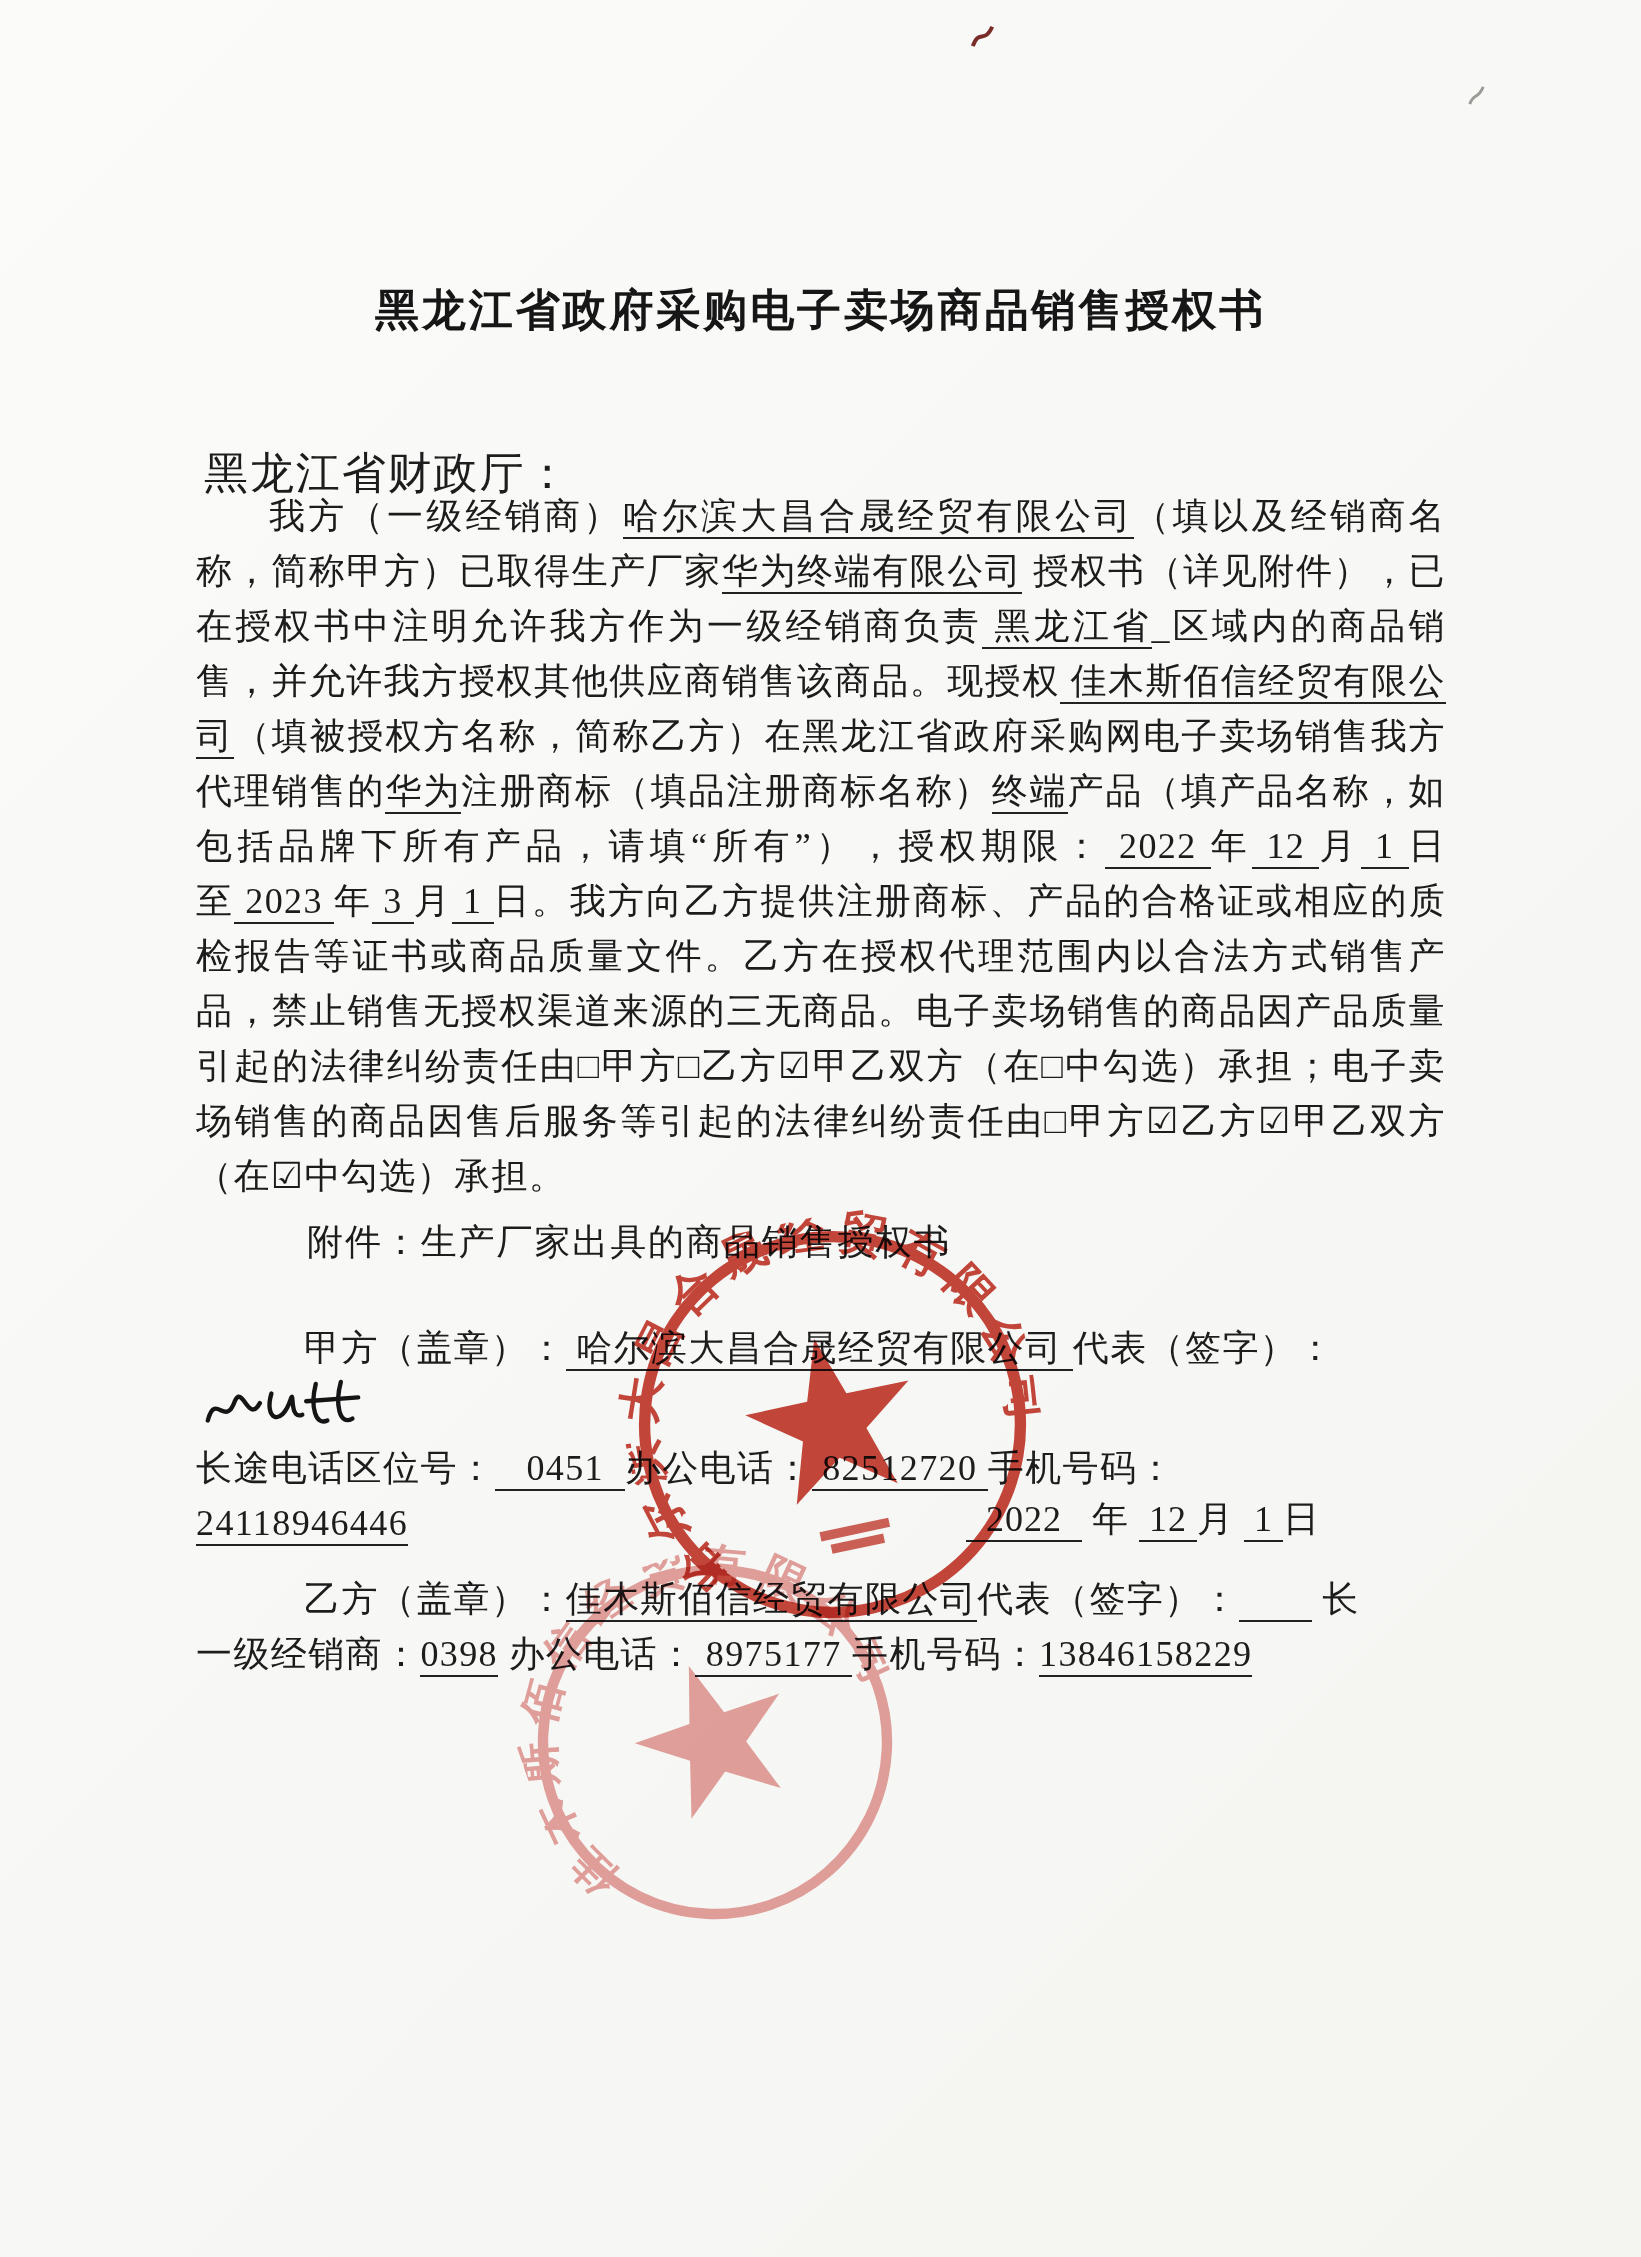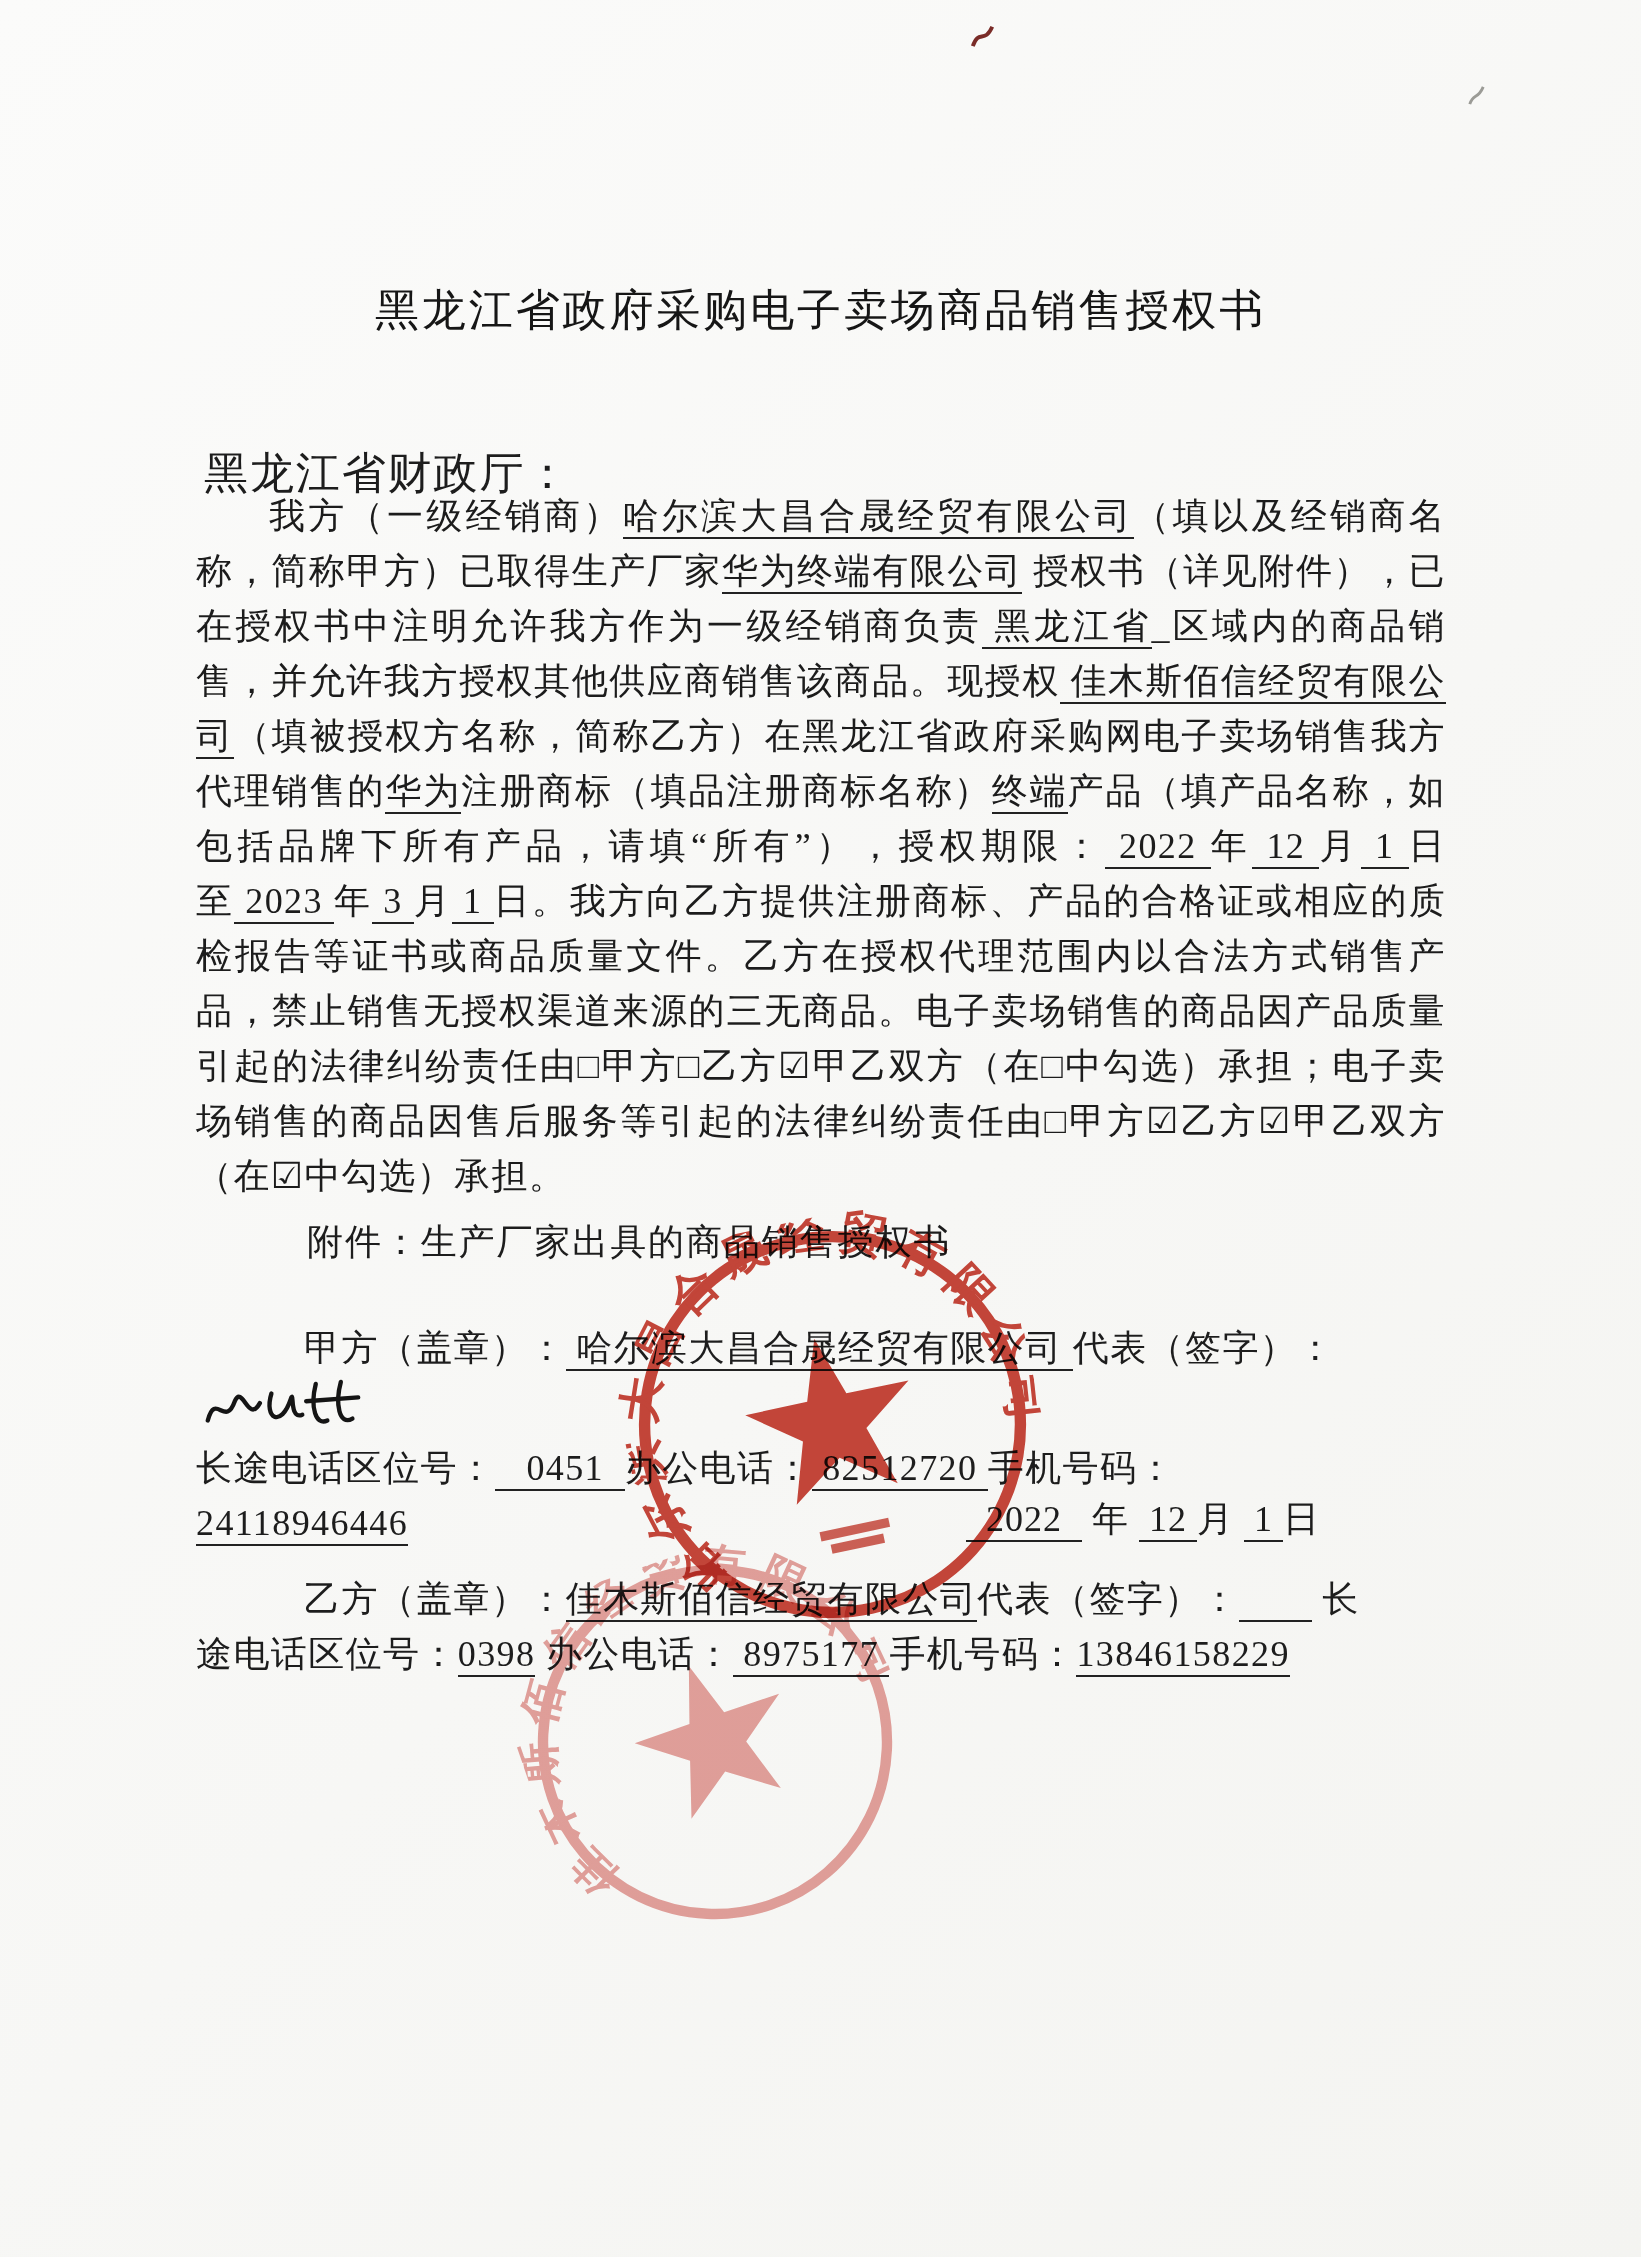--- a/index.html
+++ b/index.html
@@ -6,21 +6,21 @@
   body{
     width:1641px;height:2257px;position:relative;overflow:hidden;
     background:#f8f8f6;
     color:#1d1d1d;
     font-family:"Liberation Serif","DejaVu Serif",serif;
   }
   .page{position:absolute;inset:0;background:linear-gradient(135deg,#fbfbfa 0%,#f7f7f5 55%,#f4f4f1 100%);}
   .doc-title{
     position:absolute;top:278px;left:0;width:100%;
     text-align:center;font-family:"Liberation Sans","DejaVu Sans",sans-serif;
-    font-weight:normal;font-size:44px;line-height:64px;letter-spacing:2.9px;color:#161616;
+    font-weight:bold;font-size:44px;line-height:64px;letter-spacing:2.9px;color:#161616;
   }
   .salutation{position:absolute;top:444px;left:204px;font-size:44px;letter-spacing:1.9px;}
   .body-para{
     position:absolute;top:489px;left:196px;width:1250px;
     font-size:36px;line-height:55px;letter-spacing:1.4px;
     text-align:justify;text-indent:73px;color:#1c1c1c;
   }
   .u{border-bottom:2.9px solid #222;padding-bottom:1px;white-space:pre-wrap;}
   .attachment{position:absolute;top:1218px;left:307px;font-size:36px;letter-spacing:1.9px;}
   .party{position:absolute;left:196px;width:1255px;font-size:36px;line-height:55px;letter-spacing:1.4px;text-indent:108px;}
@@ -66,21 +66,21 @@
         <path d="M108 26 L162 22"></path>
       </g>
     </svg><br>
     <span>长途电话区位号：</span><span class="u">&nbsp;&nbsp;&nbsp;0451&nbsp;&nbsp;</span><span>办公电话：</span><span class="u">&nbsp;82512720&nbsp;</span><span>手机号码：</span><br>
     <span class="u">24118946446</span>
   </div>
 
   <div class="date-line date-a"><span class="u">&nbsp;&nbsp;2022&nbsp;&nbsp;</span><span>&nbsp;年&nbsp;</span><span class="u">&nbsp;12&nbsp;</span><span>月&nbsp;</span><span class="u">&nbsp;1&nbsp;</span><span>日</span></div>
 
   <div class="party party-b"><span>乙方（盖章）：</span><span class="u">佳木斯佰信经贸有限公司</span><span>代表（签字）：</span><span class="u">&nbsp;&nbsp;&nbsp;&nbsp;&nbsp;&nbsp;&nbsp;</span><span>&nbsp;长</span><br>
-    <span>途电话区位号：</span><span class="u">0398</span><span>&nbsp;办公电话：</span><span class="u">&nbsp;8975177&nbsp;</span><span>手机号码：</span><span class="u">13846158229</span>
+    <span>一级经销商：</span><span class="u">0398</span><span>&nbsp;办公电话：</span><span class="u">&nbsp;8975177&nbsp;</span><span>手机号码：</span><span class="u">13846158229</span>
   </div>
 
 
   <svg class="stamp stamp-a" viewBox="0 0 400 400">
     <defs>
       <path id="sealArcA" d="M 200,372 A 172,172 0 1 1 200.05,372" fill="none"></path>
     </defs>
     <circle cx="200" cy="200" r="182" fill="none" stroke="#c5372a" stroke-width="11"></circle>
     <polygon points="200,115 219.4,173.3 280.8,173.7 231.4,210.2 250,268.8 200,233 150,268.8 168.6,210.2 119.2,173.7 180.6,173.3" fill="#c5372a"></polygon>
     <g stroke="#c5372a" stroke-width="9" opacity=".85">

